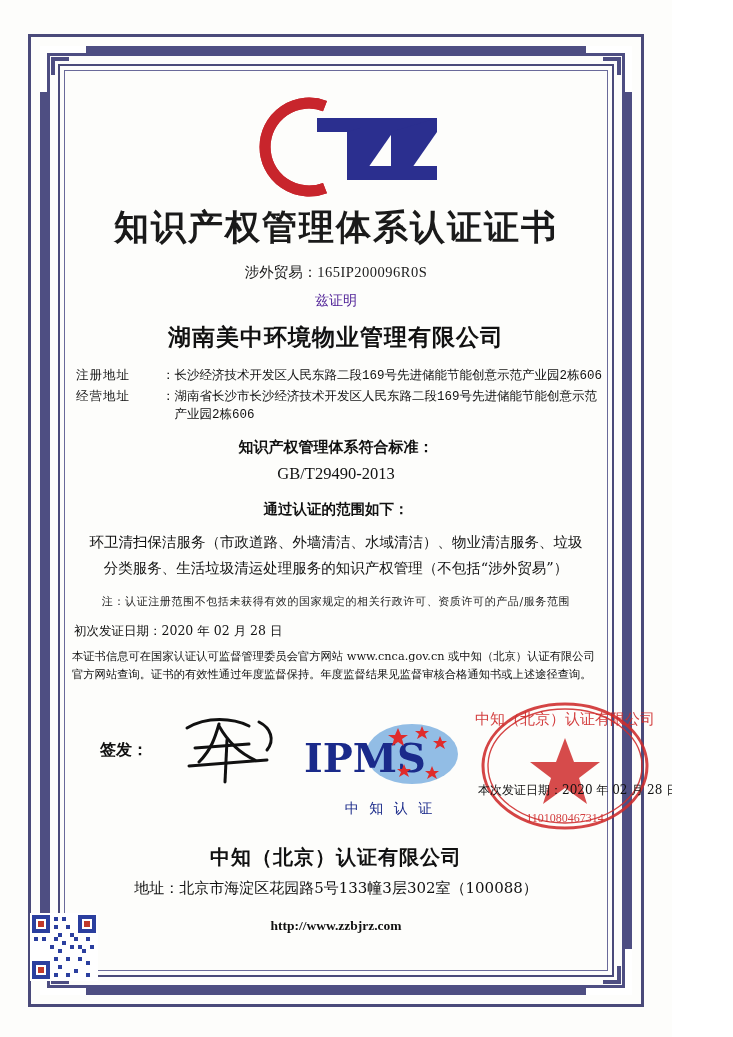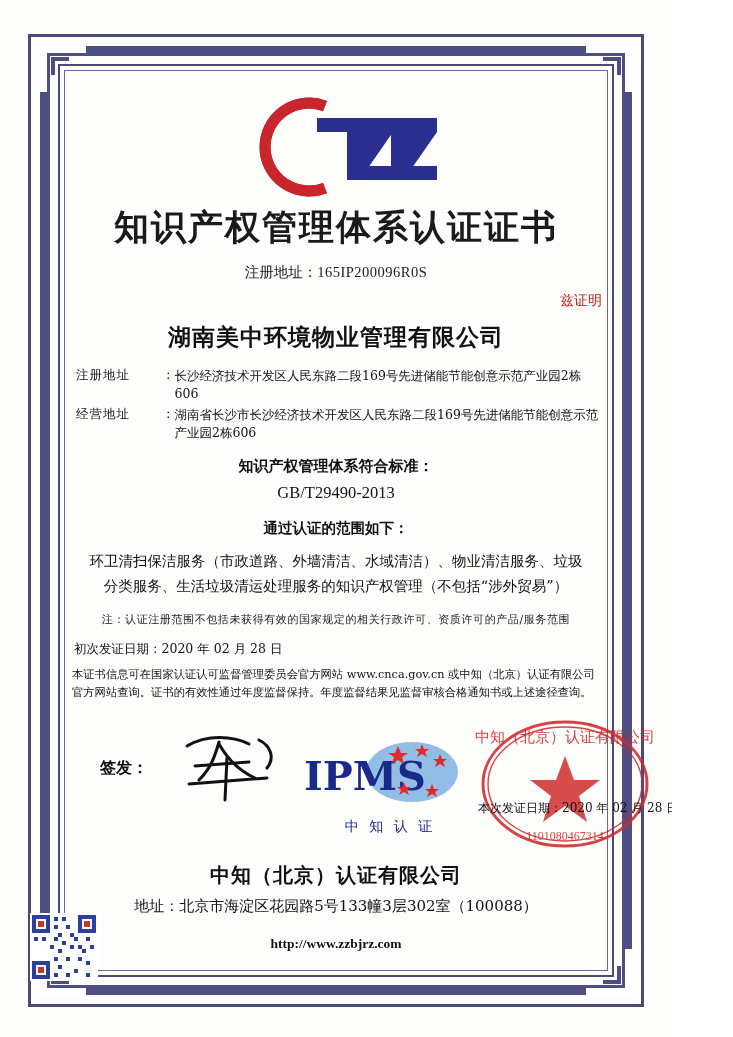--- a/index.html
+++ b/index.html
@@ -89,22 +89,21 @@
     font-size: 14.5px;
     color: #1a1a1a;
   }
   .cert-no .label { font-family: "DejaVu Serif", serif; }
   .cert-no .value { font-family: "Liberation Serif", serif; letter-spacing: .5px; margin-top: 8px;}
 
   .hereby {
     margin-top: 10px;
     font-size: 14px;
     font-family: "DejaVu Serif", serif;
-    color: #b91c1c;
-    text-align: right;
+    color: #4c1d95;
   }
 
   .company {
     margin-top: 12px;
     font-size: 23px;
     font-weight: bold;
     font-family: "DejaVu Serif", serif;
     color: #111;
     letter-spacing: 1px;
   }
@@ -114,20 +113,21 @@
     font-size: 12.5px;
     color: #111;
     font-family: "DejaVu Serif", serif;
   }
   .addr-row {
     display: flex;
     align-items: flex-start;
     justify-content: center;
     margin-bottom: 3px;
     padding-left: 6px;
+    font-family: Liberation Mono, monospace;
   }
   .addr-label {
     white-space: nowrap;
     width: 86px;
     text-align: justify;
     flex: 0 0 86px;
     letter-spacing: 1px;
   }
   .addr-colon { flex: 0 0 12px; }
   .addr-val {
@@ -308,21 +308,21 @@
           <polygon points="170,40 216,26 216,40 184,86 170,86"></polygon>
           <polygon points="170,74 216,74 216,88 170,88"></polygon>
         </g>
         <path d="M104 14 A44 44 0 1 0 104 96" fill="none" stroke="#c8252c" stroke-width="11"></path>
       </svg>
     </div>
 
     <div class="cert-title">知识产权管理体系认证证书</div>
 
     <div class="cert-no">
-      <span class="label">注册地址：</span><span class="value">165IP200096R0S</span>
+      <span class="label">涉外贸易：</span><span class="value">165IP200096R0S</span>
     </div>
 
     <div class="hereby">兹证明</div>
 
     <div class="company">湖南美中环境物业管理有限公司</div>
 
     <div class="addr-block">
       <div class="addr-row">
         <span class="addr-label">注册地址</span>
         <span class="addr-colon">：</span>

